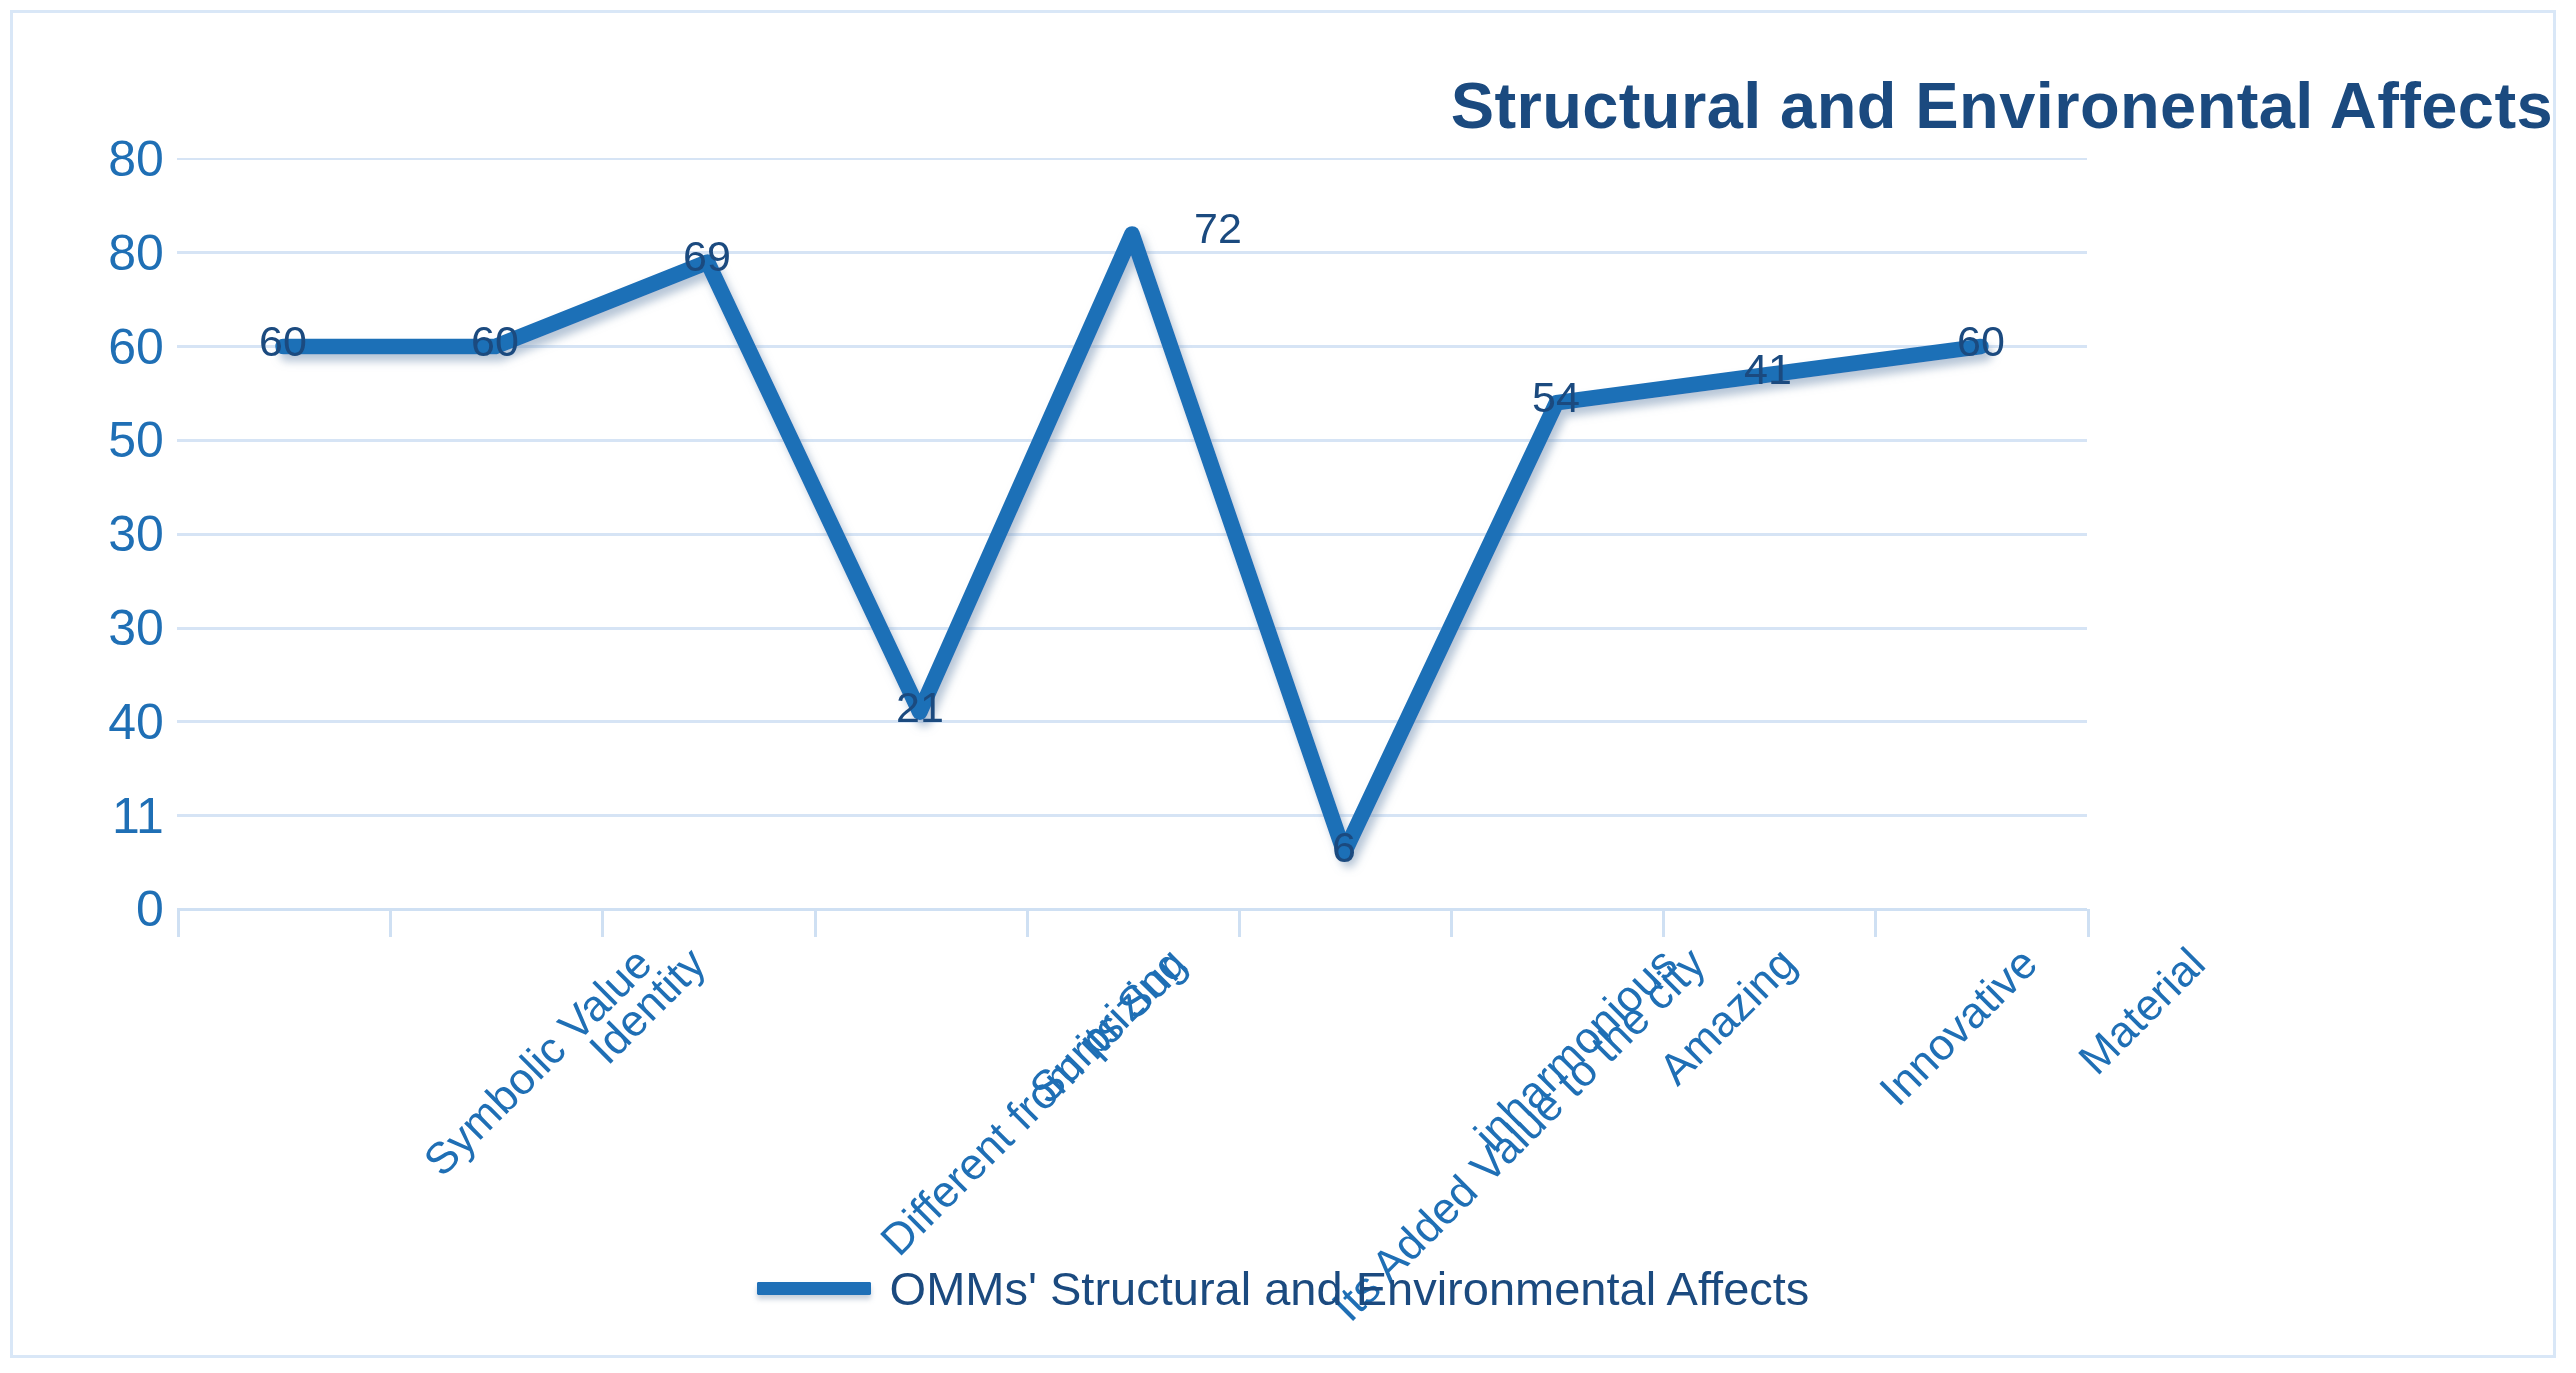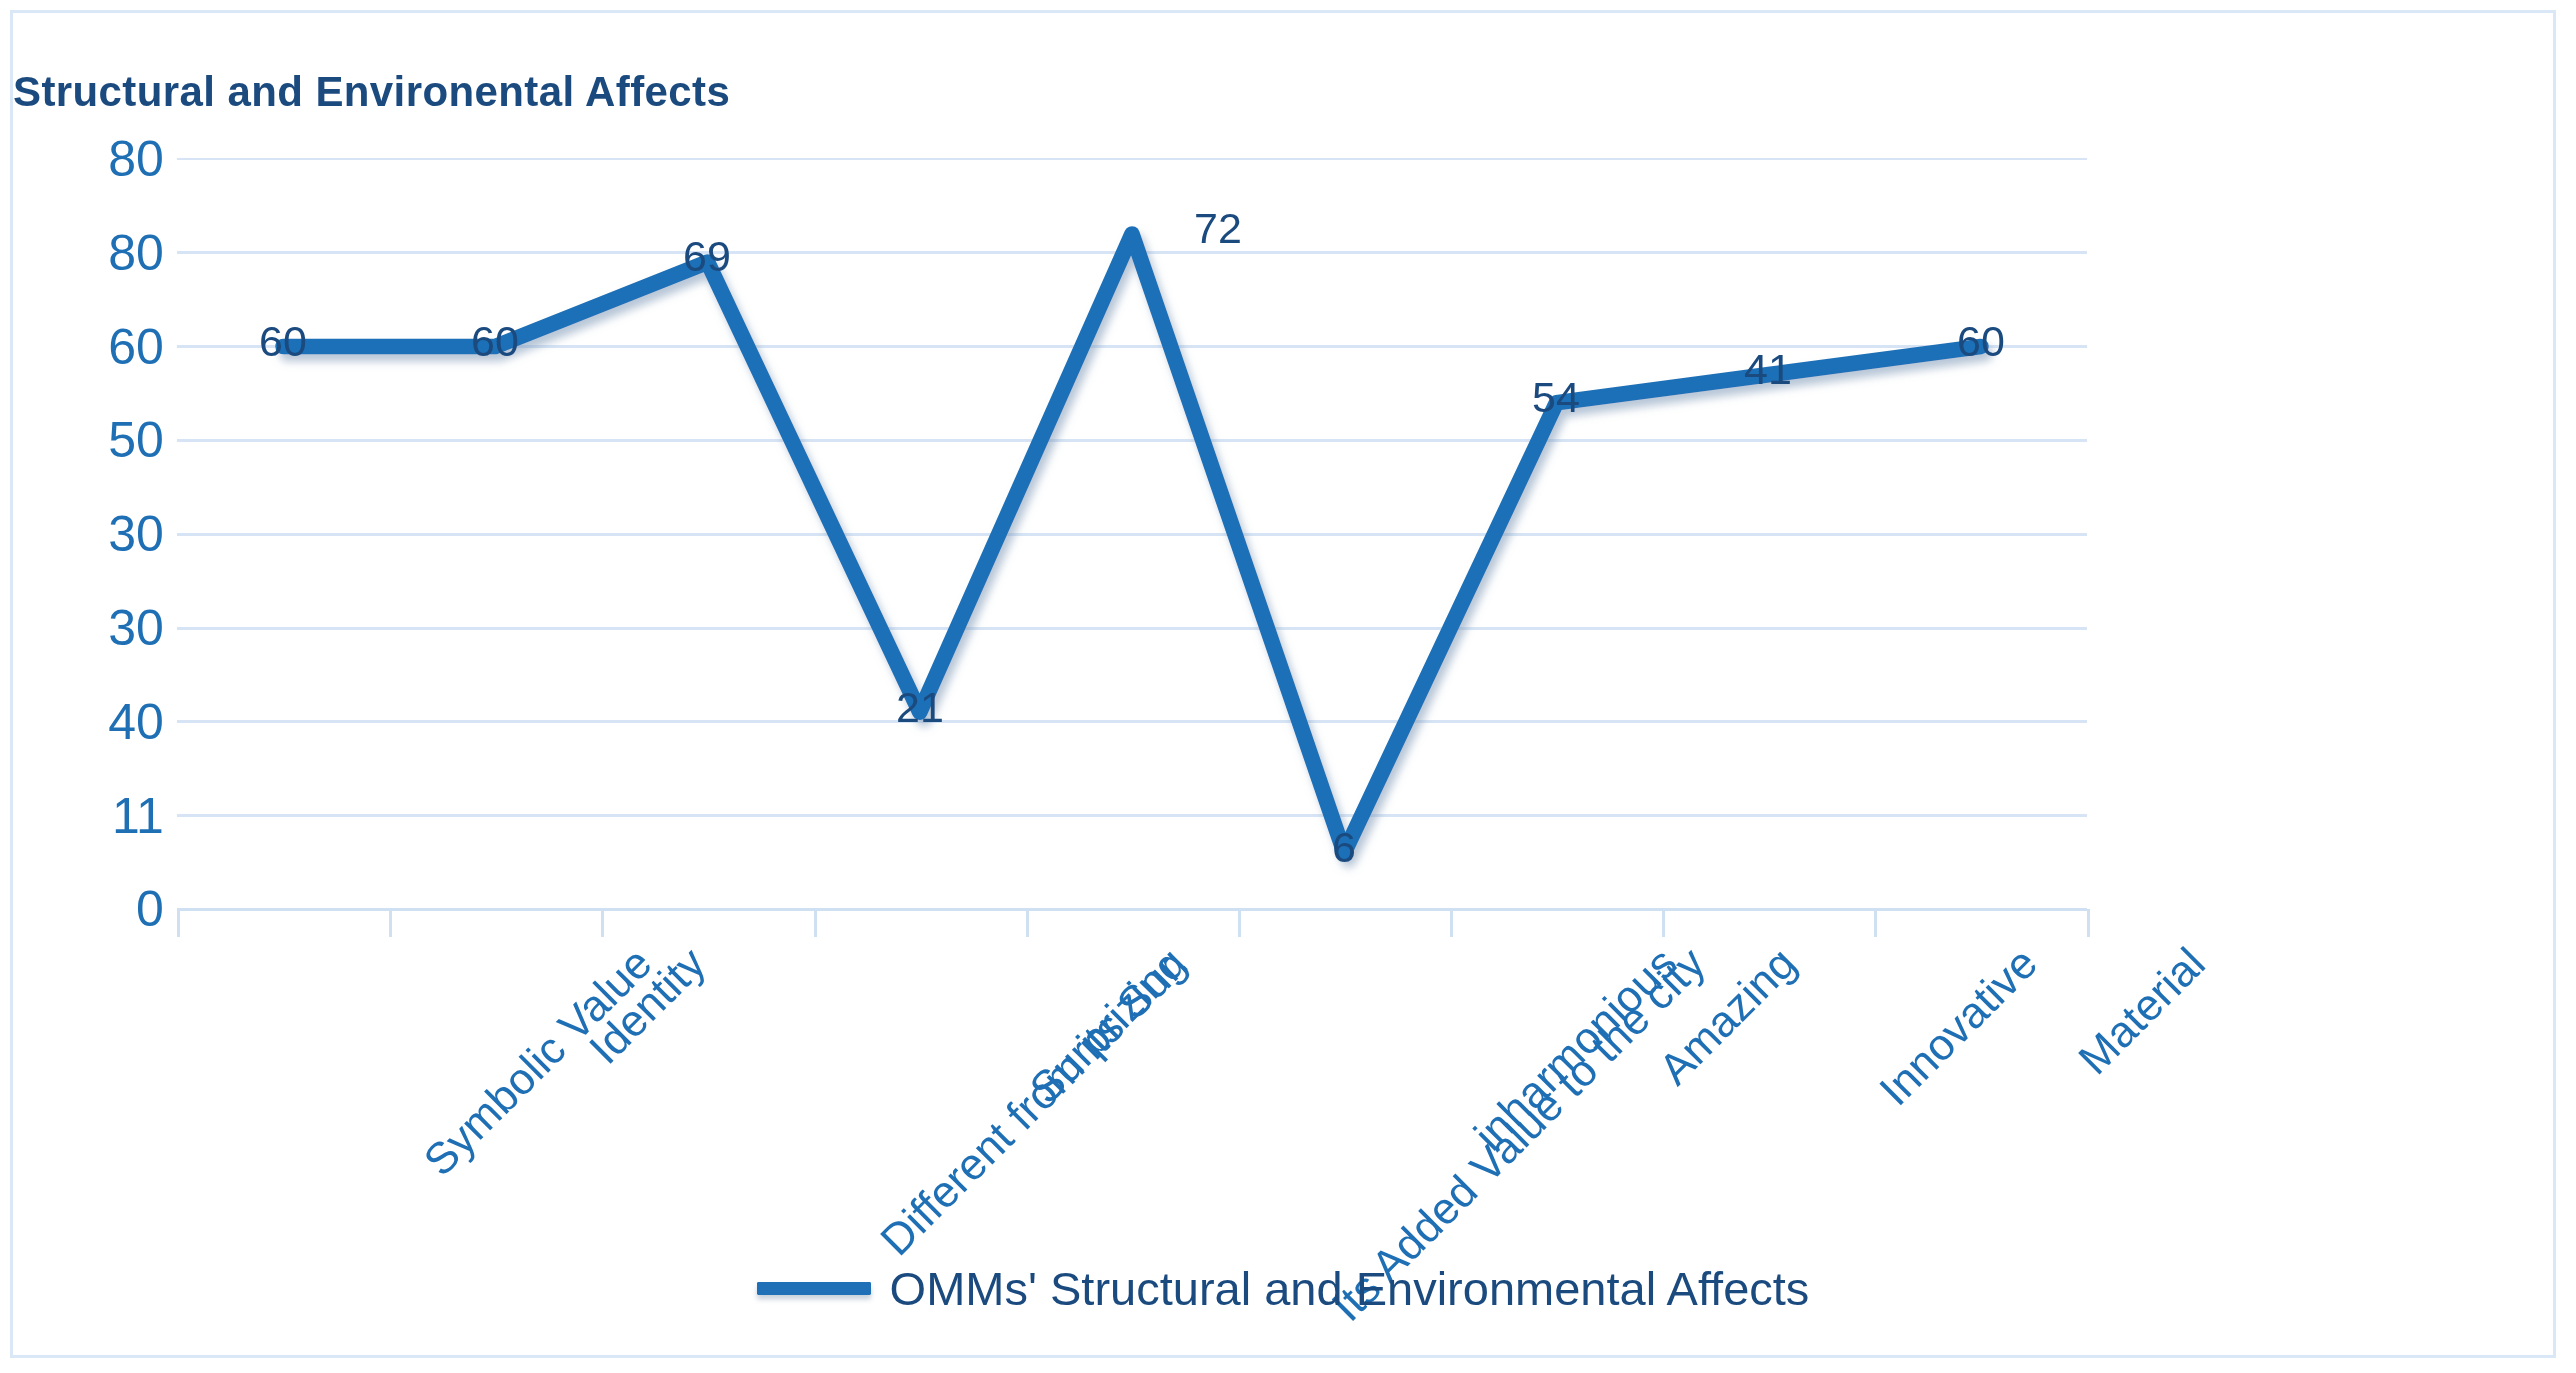--- a/index.html
+++ b/index.html
@@ -25,22 +25,22 @@
     border: 3.6px solid #D9E7F7;
     background: #ffffff;
   }
 
   
   #chart-title {
     position: absolute;
     left: 0;
     top: 55px;
     width: 100%;
-    text-align: left;
-    font-size: 42px;
+    text-align: right;
+    font-size: 65px;
     font-weight: bold;
     color: #1B4A7F;
     letter-spacing: 0.4px;
     white-space: nowrap;
   }
 
   
   #plot-area {
     position: absolute;
     left: 164px;

